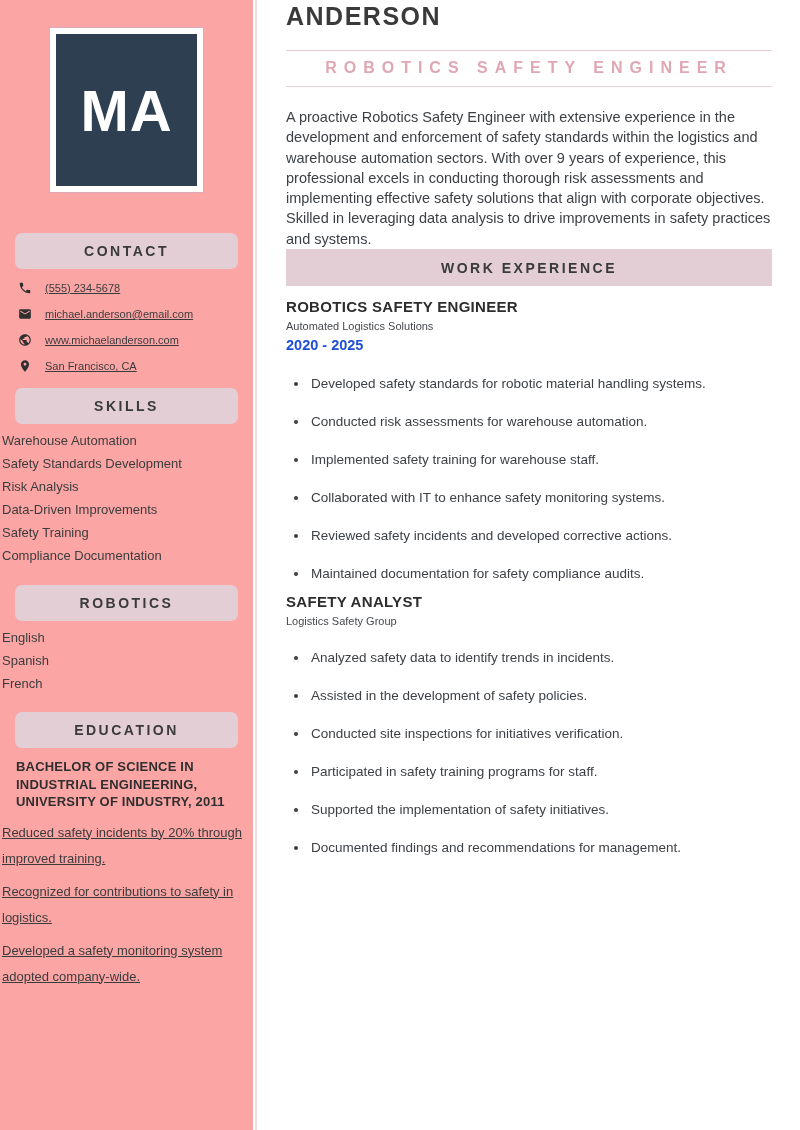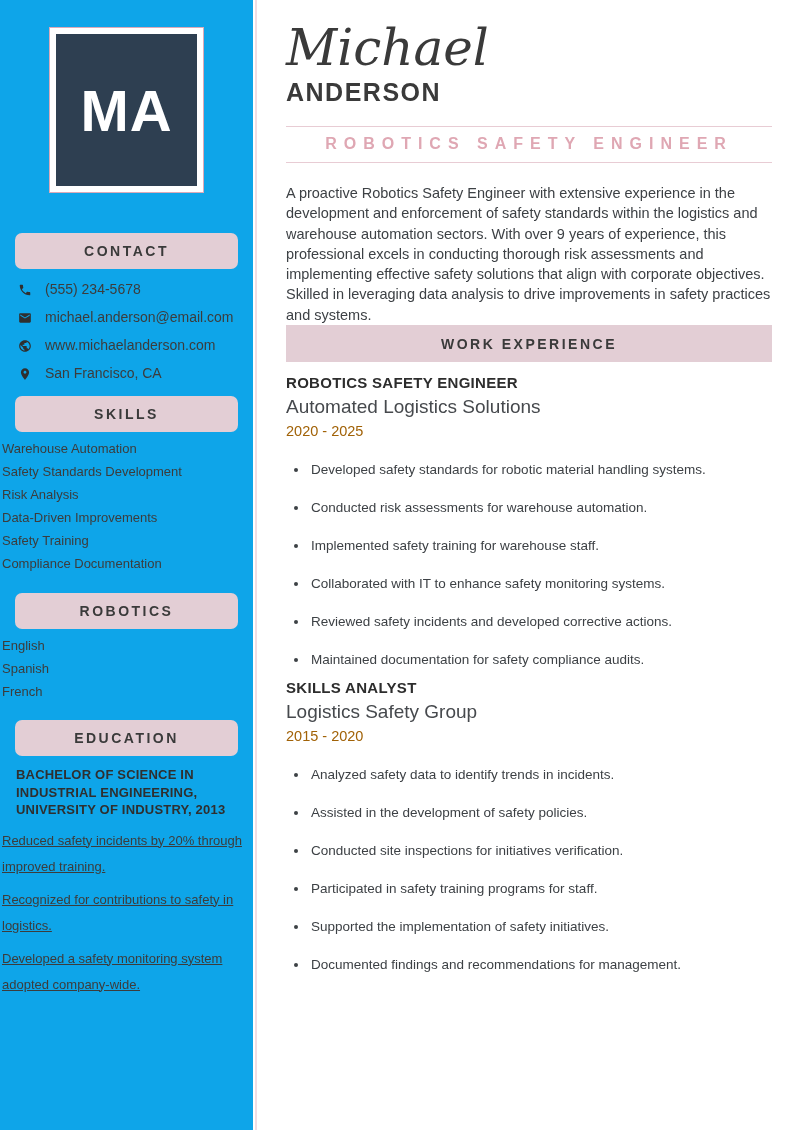--- a/index.html
+++ b/index.html
@@ -5,21 +5,21 @@
   * { margin:0; padding:0; box-sizing:border-box; }
   html,body { background:#ffffff; }
   body {
     width:800px; height:1130px; position:relative; overflow:hidden;
     font-family:"Liberation Sans", sans-serif; color:#3c3c3c;
   }
 
   
   .sidebar {
     position:absolute; left:0; top:0; width:253px; height:1130px;
-    background:#0ea5e9;
+    background:#fca5a5;
   }
   .divider {
     position:absolute; left:255px; top:0; width:2px; height:1130px;
     background:#f0dde3;
   }
 
   .monogram-frame {
     margin:27px auto 0; width:155px; height:166px;
     border:1px solid #dcaab8; background:#ffffff; padding:6px;
   }
@@ -37,22 +37,22 @@
     font-weight:bold; font-size:14px; letter-spacing:2.5px; color:#3a3a3a;border-radius:7px;
   }
   .band-contact      { margin-top:40px; }
   .band-skills       { margin-top:15px; }
   .band-languages    { margin-top:21px; }
   .band-education    { margin-top:20px; }
   .band-achievements { margin-top:29px; }
 
   .contact-list { padding:12px 14px 0 18px; }
   .contact-item {
-    display:flex; align-items:flex-end; margin-bottom:12px;
-    font-size:14px; color:#3c3c3c;
+    display:flex; align-items:center; margin-bottom:12px;
+    font-size:11px; color:#3c3c3c;text-decoration:underline;
   }
   .contact-icon { width:14px; height:14px; margin-right:13px; flex:0 0 14px; }
   .contact-icon svg { display:block; width:14px; height:14px; fill:#2f2f2f; }
 
   .side-list { margin:9px 0 0 0; list-style:disc; }
   .side-list li {
     font-size:13px; color:#3c3c3c; line-height:16px; margin-bottom:7px;
     padding-left:2px;
   }
   .ach-list li { line-height:26px; margin-bottom:7px;text-decoration:underline; }
@@ -86,22 +86,22 @@
   .we-band {
     height:37px; background:#e3ced5;
     display:flex; align-items:center; justify-content:center;
     font-weight:bold; font-size:14px; letter-spacing:2.5px; color:#3a3a3a;
   }
 
   .job { margin-top:12px; }
   .job-title {
     font-size:15px; font-weight:bold; color:#2d2d2d; letter-spacing:0.3px;
   }
-  .job-company { font-size:19px; color:#46494d; margin-top:5px; }
-  .job-dates   { font-size:14.5px; color:#a16207; margin-top:5px; }
+  .job-company { font-size:11px; color:#46494d; margin-top:5px; }
+  .job-dates   { font-size:14.5px; color:#1d4ed8; margin-top:5px;font-weight:bold; }
   .job-list { margin:9px 0 0 0; padding-left:23px; list-style:disc; }
   .job-list li {
     font-size:13.5px; color:#3d4145; line-height:14px; margin-bottom:9.5px;
     padding-left:2px;
     margin-top:24px;
   }
 </style>
 </head>
 <body>
 
@@ -161,35 +161,34 @@
   </ul>
 
   <div class="side-band band-languages">ROBOTICS</div>
   <ul class="side-list">
     <li>English</li>
     <li>Spanish</li>
     <li>French</li>
   </ul>
 
   <div class="side-band band-education">EDUCATION</div>
-  <div class="education-text">BACHELOR OF SCIENCE IN INDUSTRIAL ENGINEERING, UNIVERSITY OF INDUSTRY, 2013</div>
+  <div class="education-text">BACHELOR OF SCIENCE IN INDUSTRIAL ENGINEERING, UNIVERSITY OF INDUSTRY, 2011</div>
 
   <ul class="side-list ach-list">
     <li>Reduced safety incidents by 20% through improved training.</li>
     <li>Recognized for contributions to safety in logistics.</li>
     <li>Developed a safety monitoring system adopted company-wide.</li>
   </ul>
 
 </aside>
 
 <div class="divider"></div>
 
 <main class="main">
 
-  <div class="name-first">Michael</div>
   <div class="name-last">ANDERSON</div>
 
   <hr class="rule rule-top">
   <div class="main-job-title">ROBOTICS SAFETY ENGINEER</div>
   <hr class="rule">
 
   <p class="summary">A proactive Robotics Safety Engineer with extensive experience in the development and enforcement of safety standards within the logistics and warehouse automation sectors. With over 9 years of experience, this professional excels in conducting thorough risk assessments and implementing effective safety solutions that align with corporate objectives. Skilled in leveraging data analysis to drive improvements in safety practices and systems.</p>
 
   <div class="we-band">WORK EXPERIENCE</div>
 
@@ -201,23 +200,22 @@
       <li>Developed safety standards for robotic material handling systems.</li>
       <li>Conducted risk assessments for warehouse automation.</li>
       <li>Implemented safety training for warehouse staff.</li>
       <li>Collaborated with IT to enhance safety monitoring systems.</li>
       <li>Reviewed safety incidents and developed corrective actions.</li>
       <li>Maintained documentation for safety compliance audits.</li>
     </ul>
   </section>
 
   <section class="job">
-    <div class="job-title">SKILLS ANALYST</div>
+    <div class="job-title">SAFETY ANALYST</div>
     <div class="job-company">Logistics Safety Group</div>
-    <div class="job-dates">2015 - 2020</div>
     <ul class="job-list">
       <li>Analyzed safety data to identify trends in incidents.</li>
       <li>Assisted in the development of safety policies.</li>
       <li>Conducted site inspections for initiatives verification.</li>
       <li>Participated in safety training programs for staff.</li>
       <li>Supported the implementation of safety initiatives.</li>
       <li>Documented findings and recommendations for management.</li>
     </ul>
   </section>
 

